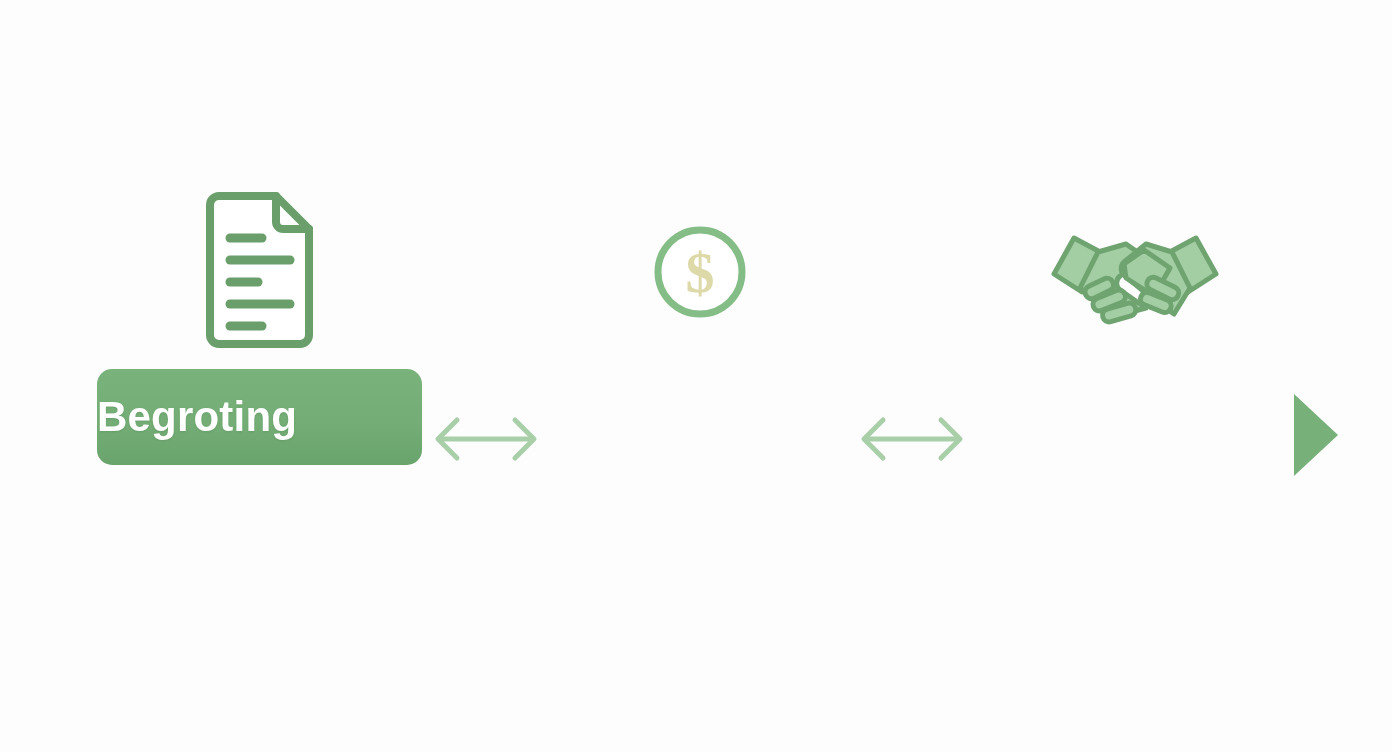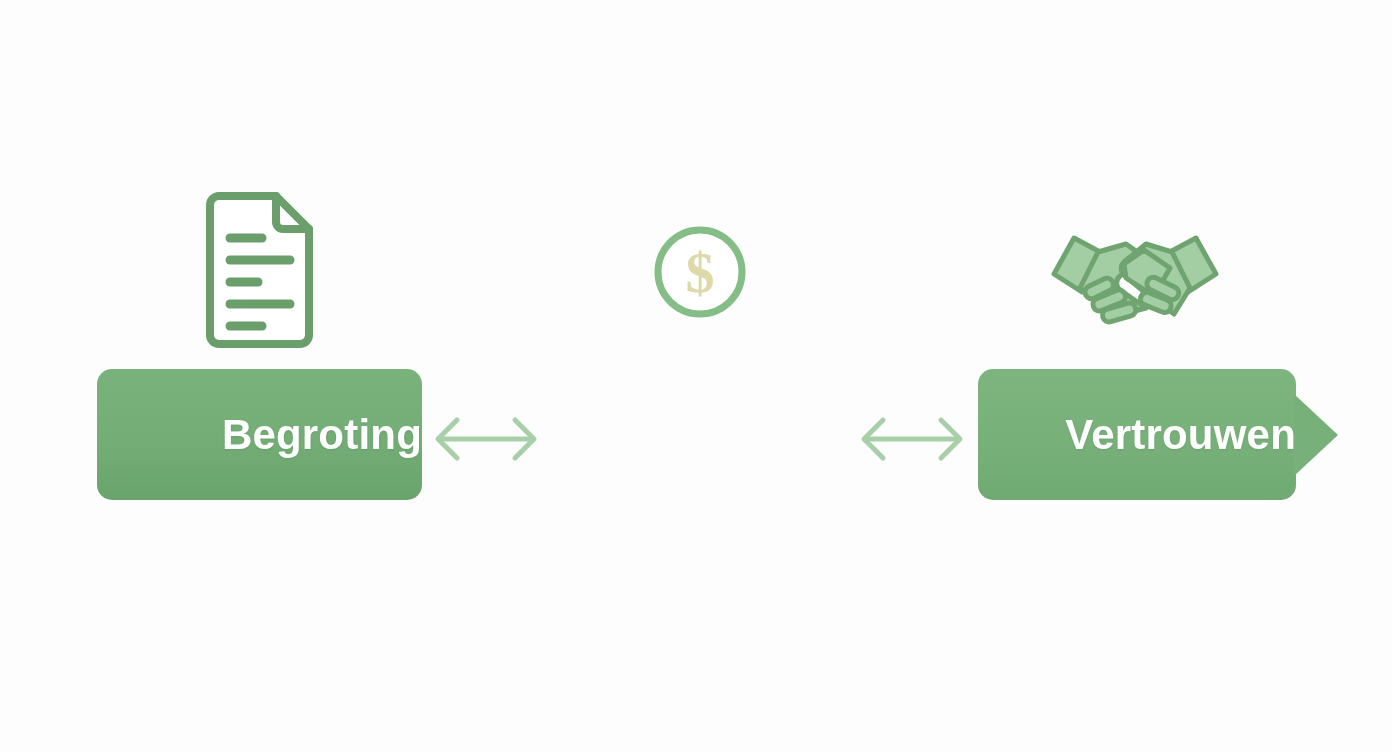--- a/index.html
+++ b/index.html
@@ -50,25 +50,25 @@
     display: block;
     width: 100%;
     height: 100%;
     overflow: visible;
   }
 
   
   .stage {
     position: absolute;
     top: 369px;
-    height: 131px;
+    height: 96px;
     border-radius: 15px;
     display: flex;
     align-items: center;
-    justify-content: flex-end;
+    justify-content: flex-start;
     box-sizing: border-box;
   }
   .stage-label {
     color: #ffffff;
     font-size: 42px;
     font-weight: 600;
     letter-spacing: 0.2px;
     line-height: 1;
     text-shadow: 0 1px 2px rgba(60,100,60,0.18);
     white-space: nowrap;
@@ -202,23 +202,20 @@
   <div class="connector connector-2">
     <svg viewBox="0 0 120 52" xmlns="http://www.w3.org/2000/svg">
       <g fill="none" stroke="#a9cfa9" stroke-width="5" stroke-linecap="round" stroke-linejoin="round">
         <line x1="16" y1="26" x2="104" y2="26"></line>
         <polyline points="31,7 12,26 31,45"></polyline>
         <polyline points="89,7 108,26 89,45"></polyline>
       </g>
     </svg>
   </div>
 
-  <div class="stage stage-3">
-    <span class="stage-label">Vertrouwen</span>
-  </div>
 
   <div class="stage-arrowhead">
     <svg viewBox="0 0 44 82" xmlns="http://www.w3.org/2000/svg">
       <polygon points="0,0 44,41 0,82" fill="#78b07a"></polygon>
     </svg>
   </div>
 
 </div>
 
 </body></html>

